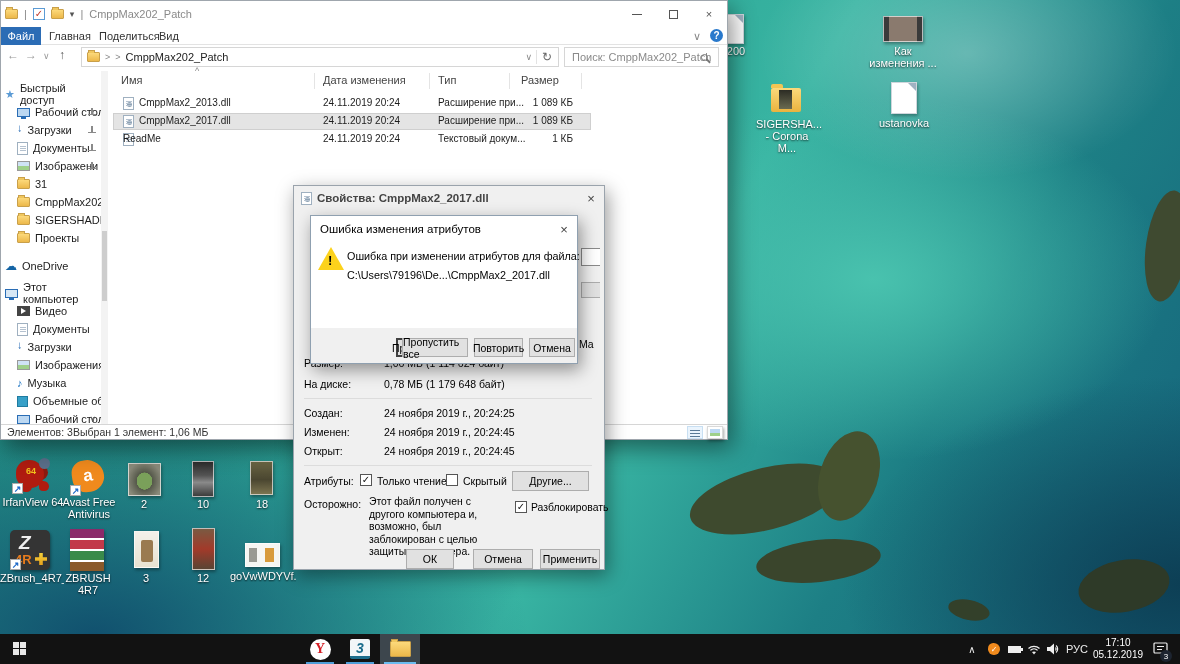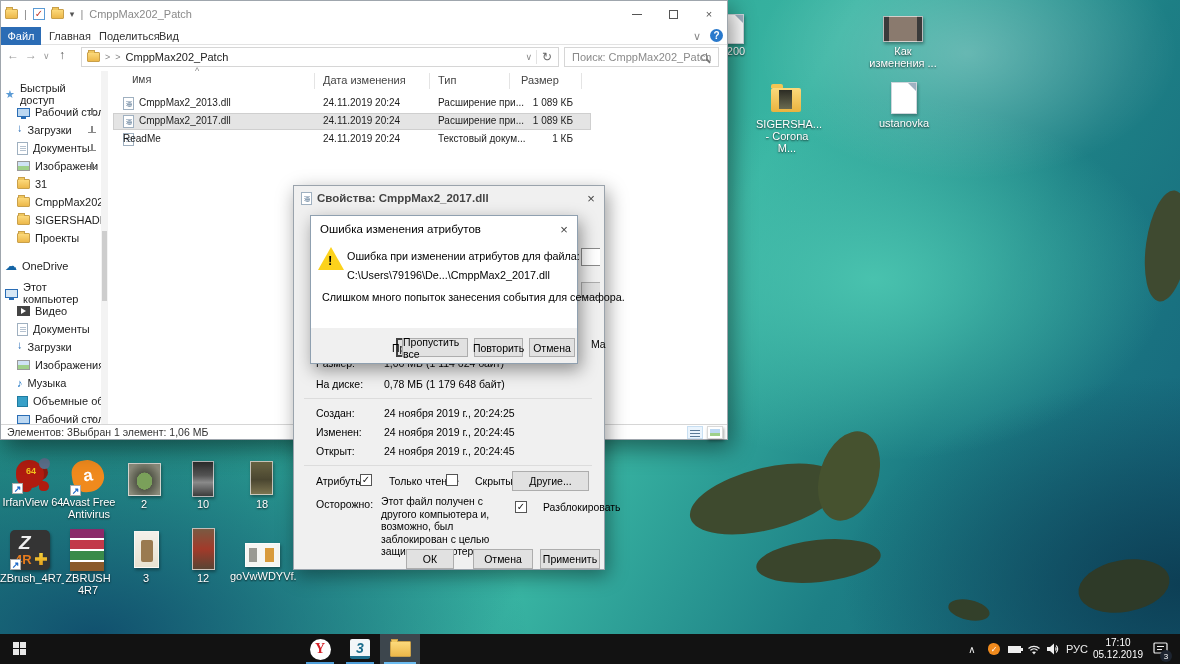--- a/index.html
+++ b/index.html
@@ -84,21 +84,21 @@
   .viewbtn { position:absolute; width:16px; height:13px; top:1px; border:1px solid #c8dff2; background:#eaf4fd; }
   .viewbtn.lines::after { content:""; position:absolute; left:2px; top:3px; width:10px; height:1px; background:#5a7a96;
                           box-shadow:0 3px 0 #5a7a96, 0 6px 0 #5a7a96; }
   .viewbtn.thumb { background:#fff; border-color:#d9d9d9; }
   .viewbtn.thumb::after { content:""; position:absolute; left:2px; top:2px; width:10px; height:7px;
                           background:linear-gradient(#bcd8f2 50%, #9fd08a 50%); }
   
   .props { position:absolute; left:293px; top:185px; width:312px; height:385px; background:#f0f0f0;
            border:1px solid #9aa3ac; box-shadow:3px 6px 18px rgba(0,0,0,0.4); z-index:20; }
   .dlg-title { position:absolute; font-size:11.5px; color:#444; }
-  .plabel { position:absolute; font-size:10.5px; color:#000;padding-left:12px; }
+  .plabel { position:absolute; font-size:10.5px; color:#000; }
   .pvalue { position:absolute; font-size:10.5px; color:#000; }
   .errdlg { position:absolute; left:310px; top:215px; width:268px; height:149px; background:#fff;
             border:1px solid #8fa0b0; box-shadow:3px 6px 16px rgba(0,0,0,0.4); z-index:30; }
   .err-strip { position:absolute; left:0; bottom:0; width:100%; height:35px; background:#f0f0f0; }
   .warn { position:absolute; width:0; height:0; border-left:13px solid transparent; border-right:13px solid transparent;
           border-bottom:23px solid #fcd21c; }
   .warn::after { content:"!"; position:absolute; left:-3px; top:6px; font-size:13px; font-weight:bold; color:#000; }
   .errtext { position:absolute; font-size:10.8px; color:#000; white-space:nowrap; }
   .xbtn { position:absolute; font-size:13px; color:#444; width:18px; height:16px; display:flex; align-items:center;
           justify-content:center; }
@@ -369,21 +369,21 @@
         <span class="i-monitor"></span>
         <span>Рабочий стол</span>
         <span class="chev" style="color:#555;font-size:9px;">∨</span>
       </div>
     </div>
     <div class="sb-scroll">
         <div class="sb-thumb"></div>
       </div>
 
     <div class="headers">
-      <span class="hcell" style="left:19px;font-family:Liberation Mono, monospace;">Имя</span>
+      <span class="hcell" style="left:8px;">Имя</span>
       <span class="hcell" style="left:82px;top:-5px;font-size:9px;color:#888;">^</span>
       <span class="hcell" style="left:210px;">Дата изменения</span>
       <span class="hcell" style="left:325px;">Тип</span>
       <span class="hcell" style="left:408px;">Размер</span>
       <span class="hsep" style="left:201px;"></span>
         <span class="hsep" style="left:316px;"></span>
       <span class="hsep" style="left:396px;"></span>
         <span class="hsep" style="left:468px;"></span>
     </div>
 
@@ -455,21 +455,20 @@
     <div class="btn" style="left:179px;top:363px;width:60px;height:20px;">Отмена</div>
     <div class="btn" style="left:246px;top:363px;width:60px;height:20px;">Применить</div>
   </div>
 
   <div class="errdlg">
     <span class="dlg-title" style="left:9px;top:7px;color:#000;">Ошибка изменения атрибутов</span>
     <span class="xbtn" style="left:244px;top:5px;">×</span>
     <div class="warn" style="left:7px;top:31px;"></div>
     <span class="errtext" style="left:36px;top:34px;">Ошибка при изменении атрибутов для файла:</span>
     <span class="errtext" style="left:36px;top:53px;">C:\Users\79196\De...\CmppMax2_2017.dll</span>
-    <span class="errtext" style="left:11px;top:75px;">Слишком много попыток занесения события для семафора.</span>
     <div class="err-strip"></div>
     <div class="btn focus" style="left:37px;top:122px;width:48px;height:19px;">Пропустить</div>
     <div class="btn" style="left:91px;top:122px;width:66px;height:19px;">Пропустить все</div>
     <div class="btn" style="left:163px;top:122px;width:49px;height:19px;">Повторить</div>
     <div class="btn" style="left:218px;top:122px;width:46px;height:19px;">Отмена</div>
   </div>
 
   <div class="taskbar">
     <div class="tb-start">
       <div class="winlogo">

